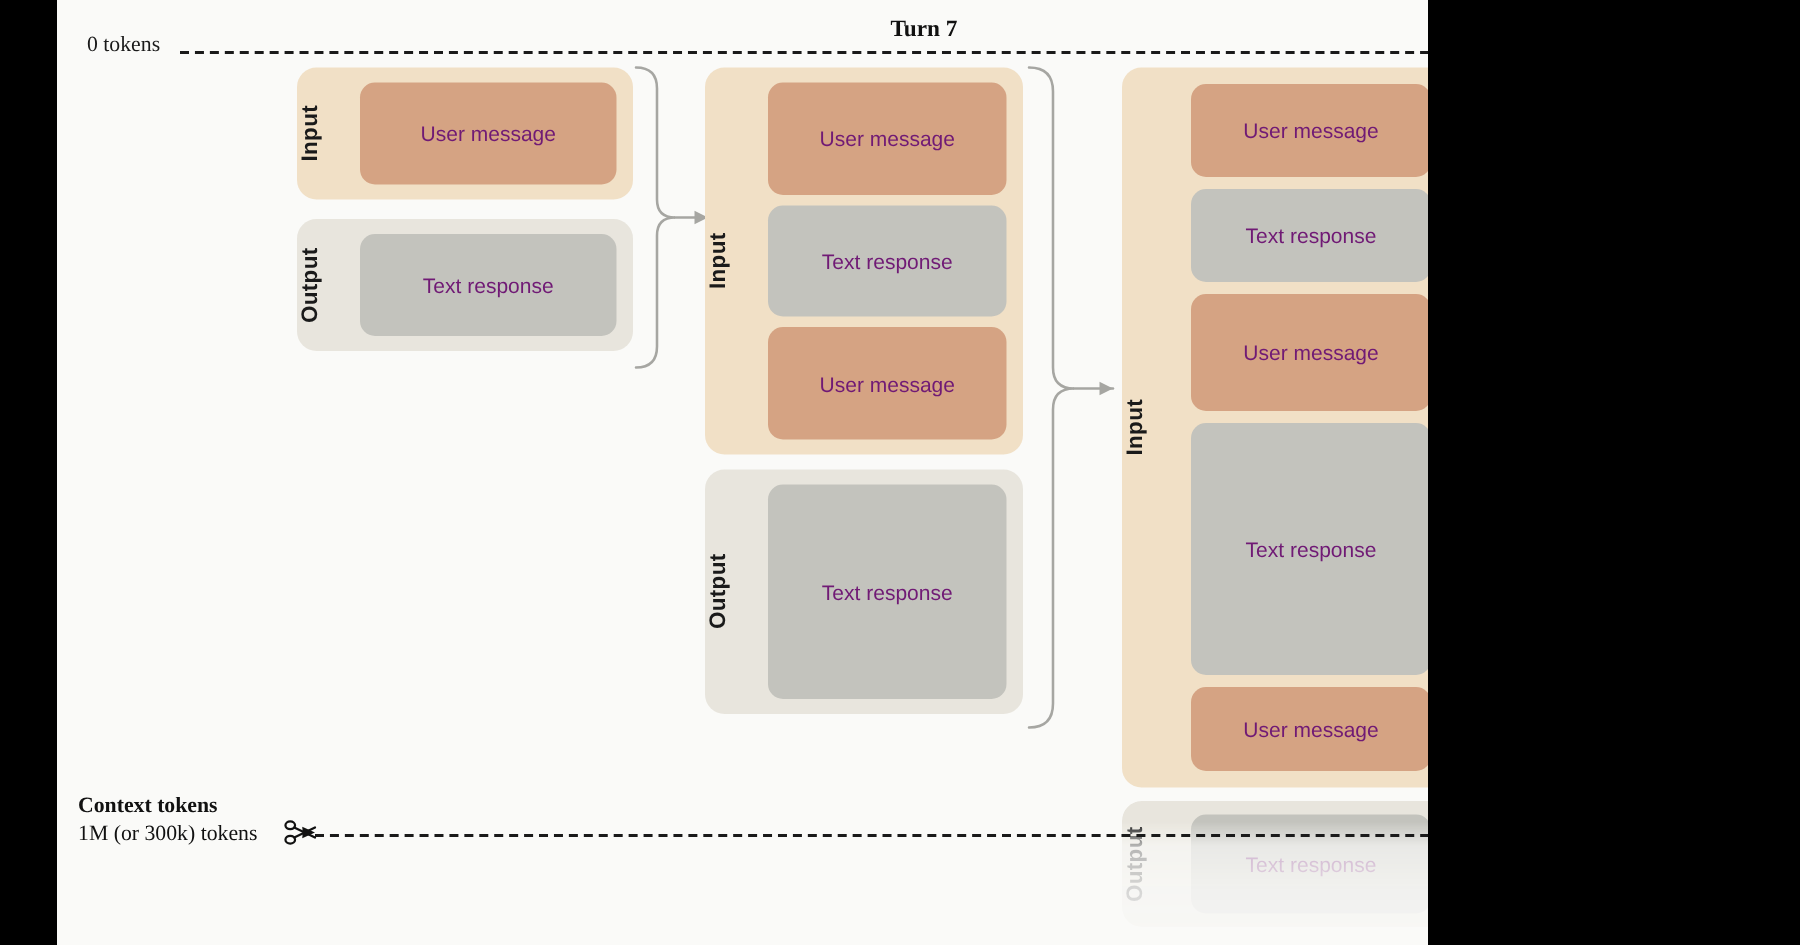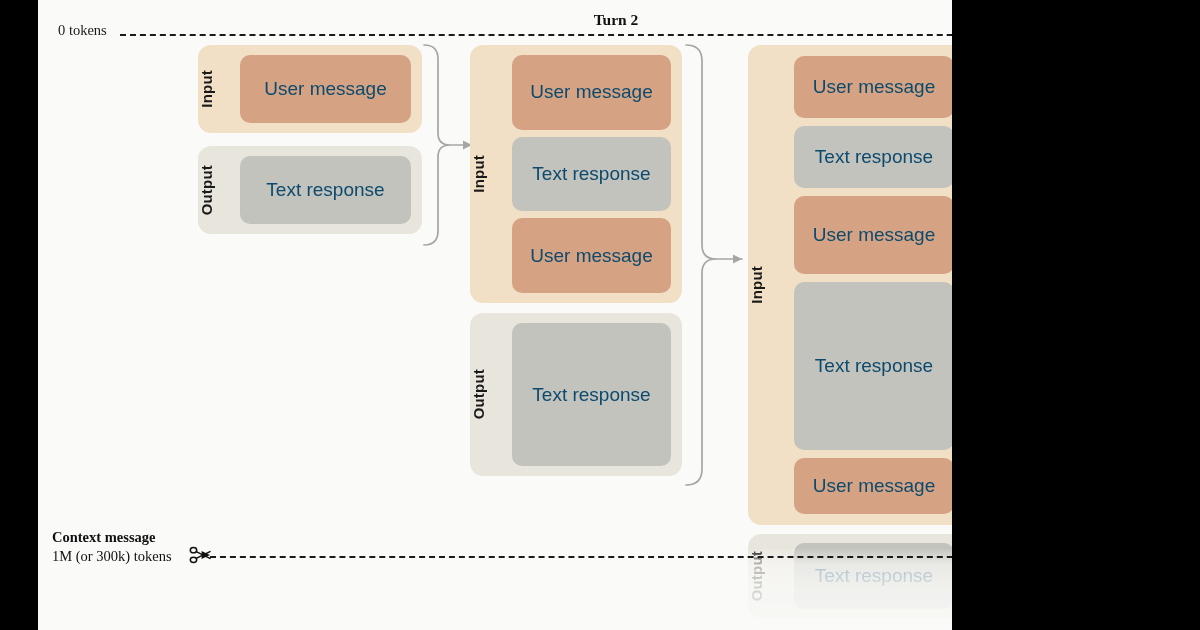--- a/index.html
+++ b/index.html
@@ -107,22 +107,22 @@
     height: 100%;
     box-sizing: border-box;
   }
 
   .msg {
     border-radius: 10px;
     display: flex;
     align-items: center;
     justify-content: center;
     font-family: "Liberation Sans", sans-serif;
-    font-size: 19px;
-    color: #0c4a6e;
+    font-size: 14px;
+    color: #701a75;
     box-sizing: border-box;
     flex: 0 0 auto;
   }
   .msg.user { background: #D5A383; }
   .msg.text { background: #C3C3BD; }
 
   
   #t3-output {
     opacity: 1;
     -webkit-mask-image: linear-gradient(to bottom,
@@ -138,21 +138,21 @@
 </style>
 </head>
 <body>
 
 <div id="canvas">
 
   <div class="edge-label" id="zero-tokens">0 tokens</div>
   <div class="dash-line" id="top-dash"></div>
 
   <div class="turn-title" style="left:170px; width:280px;margin-top:41px;">Turn 1</div>
-  <div class="turn-title" style="left:438px; width:280px;">Turn 2</div>
+  <div class="turn-title" style="left:438px; width:280px;">Turn 7</div>
 
   <div class="group input" style="left:160px; top:45px; width:224px; height:88px;">
     <div class="group-label" style="width:42px;">Input</div>
     <div class="group-body" style="padding:10px 11px 10px 0;">
       <div class="msg user" style="height:100%;">User message</div>
     </div>
   </div>
 
   <div class="group output" style="left:160px; top:146px; width:224px; height:88px;">
     <div class="group-label" style="width:42px;">Output</div>
@@ -201,21 +201,21 @@
   </div>
 
   <div class="group output" id="t3-output" style="left:710px; top:534px; width:218px; height:84px;">
     <div class="group-label" style="width:46px;">Output</div>
     <div class="group-body" style="padding:9px 12px 9px 0;">
       <div class="msg text" style="height:100%;">Text response</div>
     </div>
   </div>
 
   <div class="edge-label" id="ctx-label">
-    <span class="ctx-title">Context message</span>
+    <span class="ctx-title">Context tokens</span>
     <span class="ctx-sub">1M (or 300k) tokens</span>
   </div>
 
   <svg id="scissors-icon" viewBox="0 0 30 30">
     <g stroke="#111" stroke-width="1.5" fill="none">
       <ellipse cx="7.5" cy="10.2" rx="3.2" ry="2.6"></ellipse>
       <ellipse cx="7.5" cy="19.8" rx="3.2" ry="2.6"></ellipse>
       <path d="M10.2 11.6 L24 18.4" stroke-linecap="round"></path>
       <path d="M10.2 18.4 L24 11.6" stroke-linecap="round"></path>
     </g>

